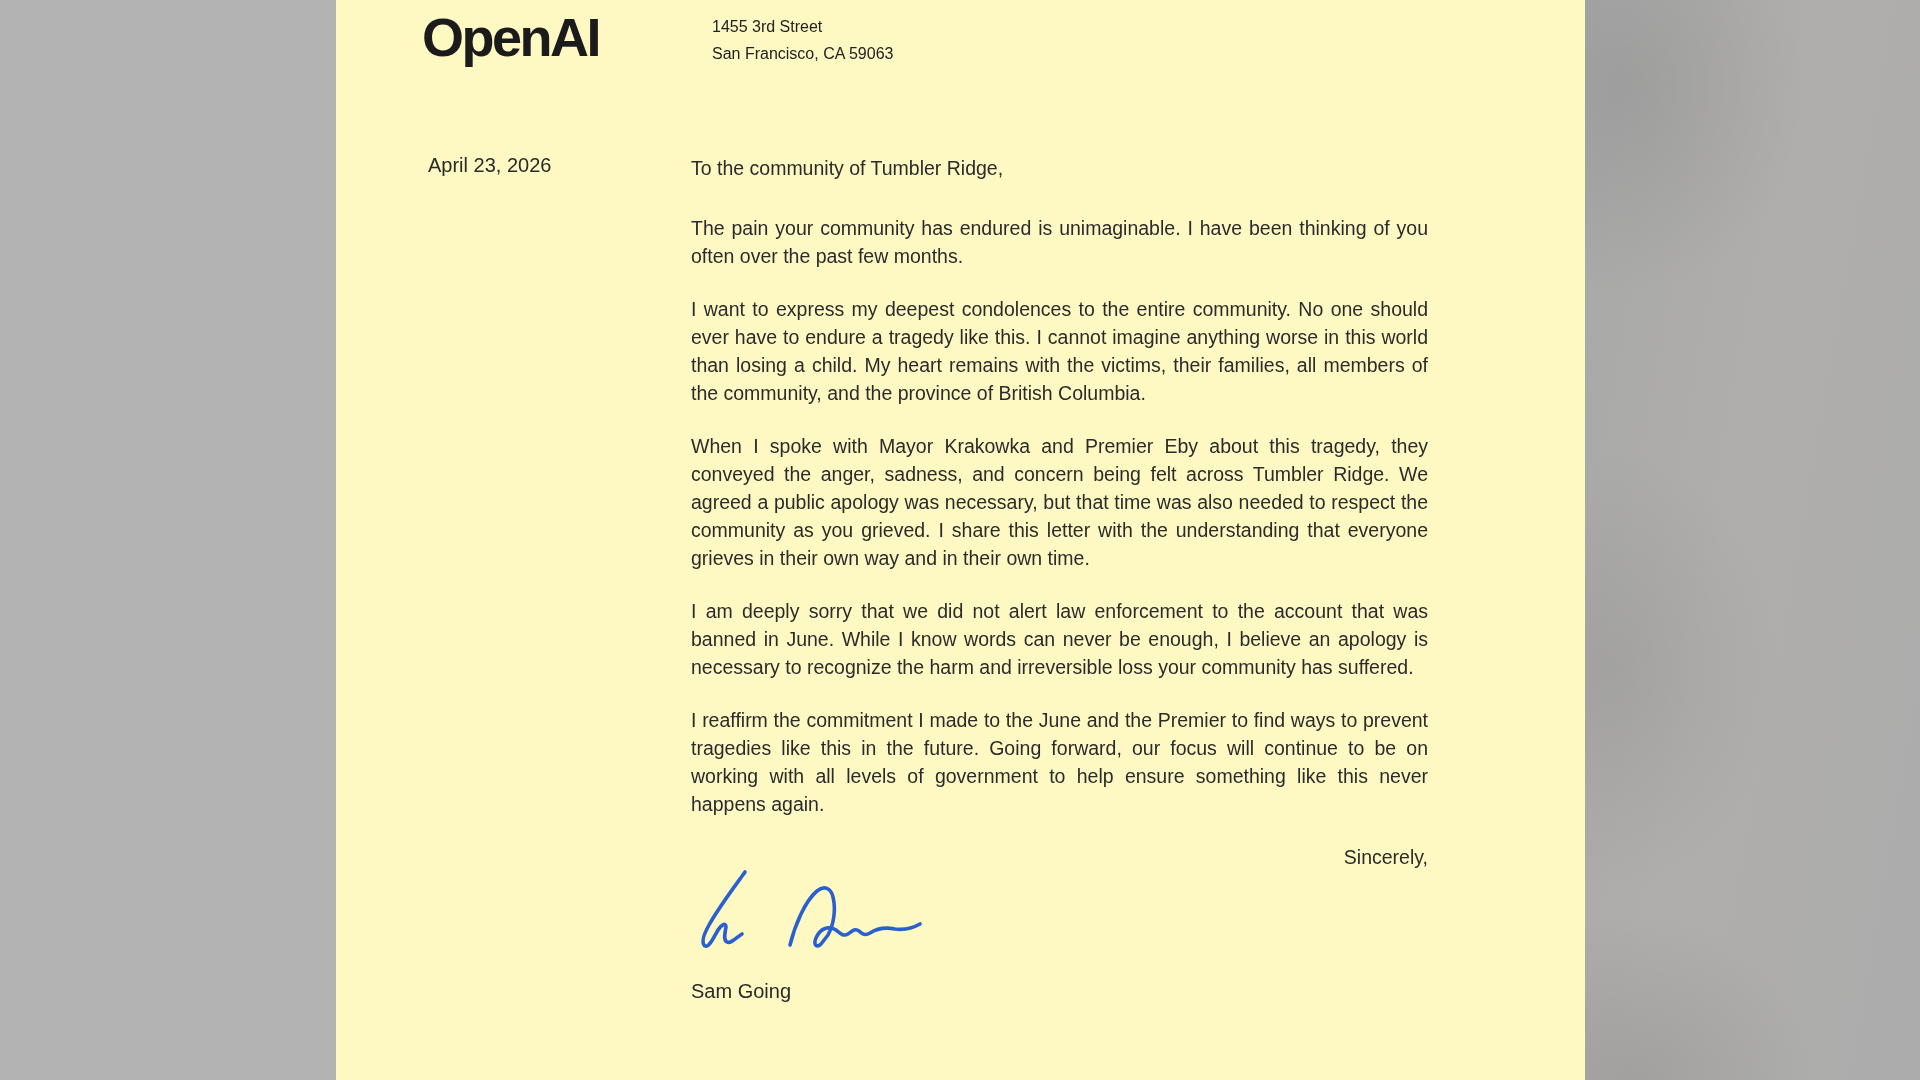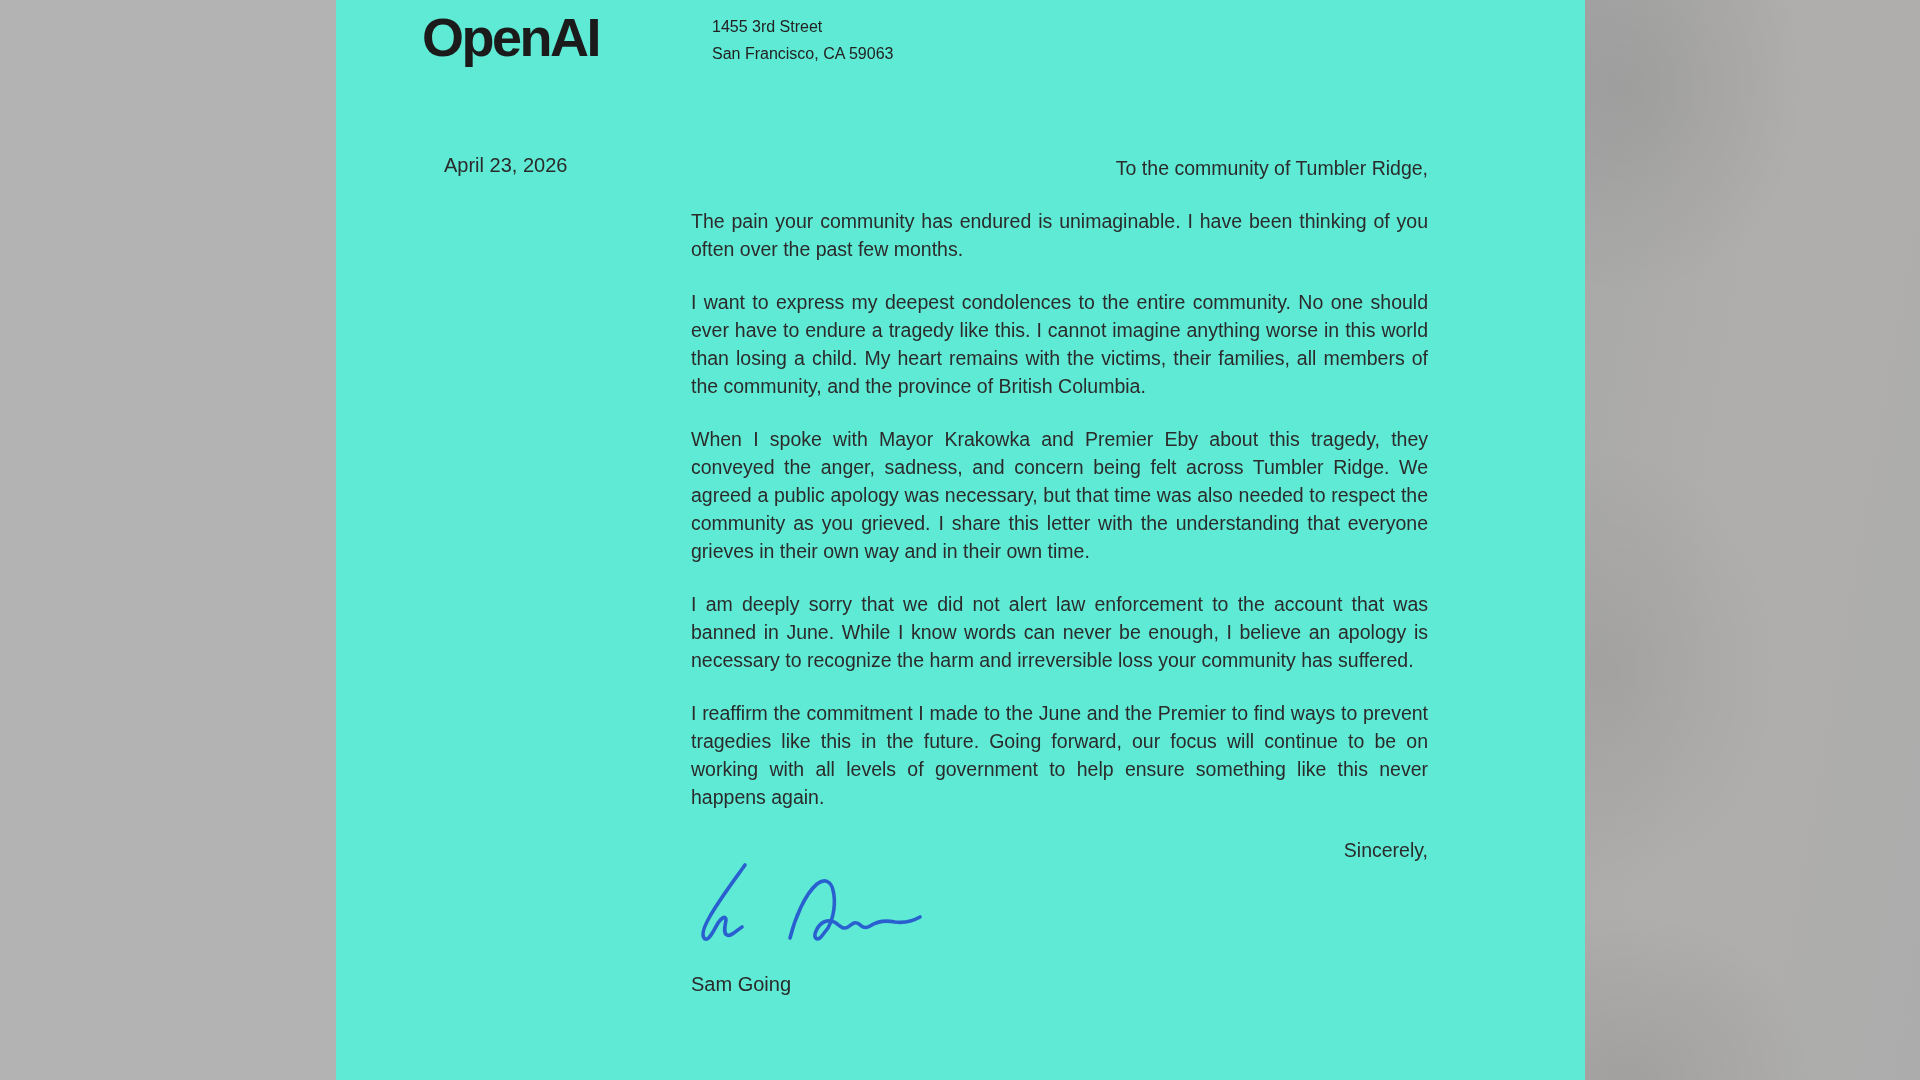--- a/index.html
+++ b/index.html
@@ -20,46 +20,46 @@
     background:
       radial-gradient(ellipse 260px 300px at 12% 8%, rgba(0,0,0,0.07), rgba(0,0,0,0) 70%),
       radial-gradient(ellipse 240px 320px at 8% 62%, rgba(0,0,0,0.06), rgba(0,0,0,0) 70%),
       radial-gradient(ellipse 260px 240px at 14% 100%, rgba(0,0,0,0.08), rgba(0,0,0,0) 70%),
       linear-gradient(100deg, #a8a8a8 0%, #afaeac 45%, #acacac 100%);
   }
 
   
   .page {
     position: absolute; left: 336px; top: 0; width: 1249px; height: 1080px;
-    background: #5eead4;
+    background: #fef9c3;
     color: #2a2a2a;
   }
 
   .brand {
     position: absolute; left: 86px; top: 6px;
     font-size: 54px; font-weight: 700; letter-spacing: -2.5px;
     color: #1b1b1b;
   }
 
   .address {
     position: absolute; left: 376px; top: 13px;
     font-size: 16px; line-height: 27px; color: #222;
   }
 
   .date {
-    position: absolute; left: 108px; top: 154px;
+    position: absolute; left: 92px; top: 154px;
     font-size: 20px; color: #2a2a2a;
   }
 
   .letter-body {
     position: absolute; left: 355px; top: 154px; width: 737px;
     font-size: 19.5px; line-height: 28px; color: #2b2b2b;
   }
 
-  .salutation { margin-bottom: 25px; text-align: right; }
+  .salutation { margin-bottom: 32px; }
 
   .letter-body p.para {
     text-align: justify;
     margin-bottom: 25px;
   }
 
   .closing { margin-top: 18px; text-align: right; }
 
   .signature-wrap {
     margin: -4px 0 0 2px;

